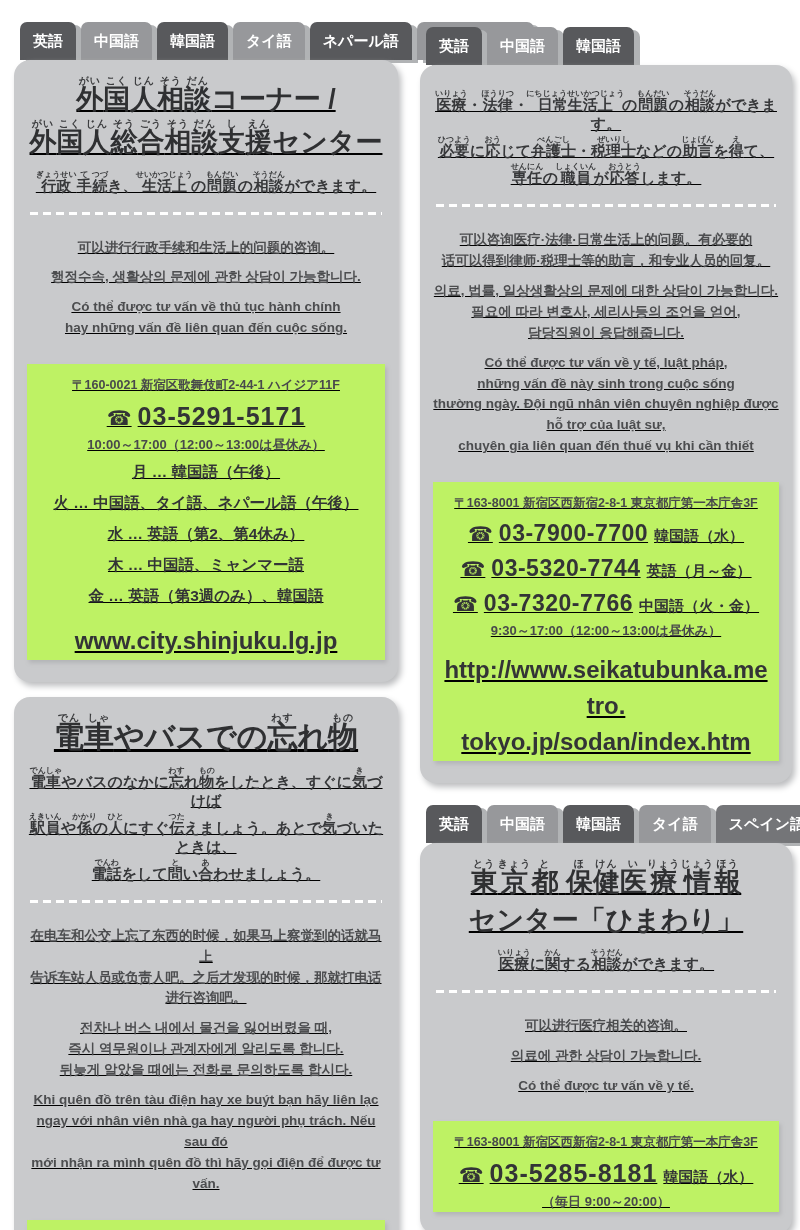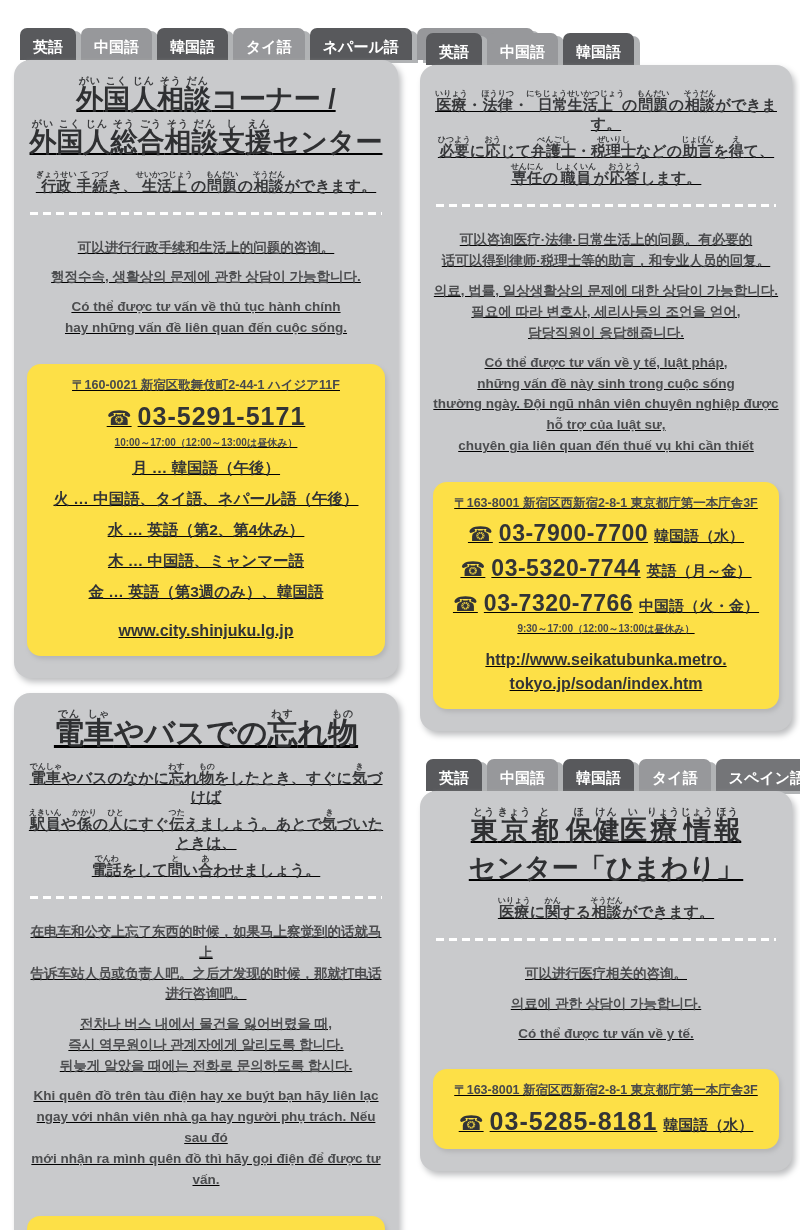--- a/index.html
+++ b/index.html
@@ -5,21 +5,21 @@
   * { margin:0; padding:0; box-sizing:border-box; }
   html,body { background:#fff; }
   body { font-family:"Liberation Sans","DejaVu Sans",sans-serif; }
   #page { position:relative; width:800px; height:1230px; background:#fff; overflow:hidden; }
   .col { position:absolute; top:0; }
   .col-left  { left:14px;  top:20px; width:384px; }
   .col-right { left:420px; top:25px; width:372px; }
 
   
   .tab-row { display:flex; align-items:flex-end; padding-left:6px; height:40px; position:relative; z-index:0; }
-  .tab { color:#fff; font-weight:bold; font-size:15px; line-height:38px; height:32px;
+  .tab { color:#fff; font-weight:bold; font-size:15px; line-height:38px; height:38px;
          padding:0 13px; margin-right:5px; border-radius:7px 7px 0 0;
          box-shadow:6px 3px 0 0 #b1b3b5; white-space:nowrap; }
   .tone-dark  { background:#58595c; }
   .tone-light { background:#97989b; }
   .tone-mid   { background:#747578; }
 
   
   .card { position:relative; z-index:1; background:#c9cacc; border-radius:16px;
           box-shadow:3px 4px 6px #bcbdbf; padding:16px 0 6px;text-decoration:underline; }
   .card-notabs { margin-top:15px; }
@@ -37,32 +37,32 @@
   .subtitle rt { font-size:8px; letter-spacing:0; }
 
   .divider { height:3px; margin:15px 16px 12px;
              background:repeating-linear-gradient(90deg,#fff 0 8px,transparent 8px 13px); }
 
   .trans-wrap { padding:2px 10px; }
   .trans { text-align:center; font-size:13.5px; font-weight:600; color:#4c4d4f;
            line-height:1.55; margin:9px 0; white-space:pre-line; }
 
   
-  .contact-box { background:#fde047; border-radius:14px; margin:14px 13px 16px;
-                 padding:13px 8px 13px; box-shadow:2px 3px 4px #b4b5b7; text-align:center; color:#3c3d3f; }
+  .contact-box { background:#bef264; border-radius:0; margin:14px 13px 16px;
+                 padding:13px 8px 1px; box-shadow:2px 3px 4px #b4b5b7; text-align:center; color:#3c3d3f; }
   .address { font-size:12.5px; font-weight:600; color:#48494b; letter-spacing:0; }
   .phone-line { margin-top:8px; font-weight:bold; color:#333436; }
   .phone-icon { font-size:20px; margin-right:6px; }
   .phone-big { font-size:25px; letter-spacing:1px; }
   .phone-med { font-size:23px; letter-spacing:0.5px; }
   .phone-note { font-size:15px; font-weight:bold; margin-left:6px; }
-  .hours { font-size:10px; font-weight:600; color:#48494b; margin-top:5px; }
+  .hours { font-size:13px; font-weight:600; color:#48494b; margin-top:5px; }
   .schedule { margin-top:2px; }
   .sched-line { font-size:15.5px; font-weight:bold; color:#333436; line-height:2.0; }
-  .url-big { font-size:16px; font-weight:bold; color:#333436; margin-top:12px;
+  .url-big { font-size:24px; font-weight:bold; color:#333436; margin-top:12px;
              white-space:pre-line; word-break:break-all; line-height:1.5; }
 </style>
 </head>
 <body>
 
 <div id="page">
 
   <div class="col col-left">
 
     <div class="tab-row">
@@ -219,18 +219,19 @@
 
       <p class="trans">可以进行医疗相关的咨询。</p>
           <p class="trans">의료에 관한 상담이 가능합니다.</p>
           <p class="trans">Có thể được tư vấn về y tế.</p>
         </div>
       <div class="contact-box">
         <div class="address">〒163-8001 新宿区西新宿2-8-1 東京都庁第一本庁舎3F</div>
         <div class="phone-line">
           <span class="phone-icon">☎</span><span class="phone-big">03-5285-8181</span><span class="phone-note">韓国語（水）</span>
         </div>
+        <div class="hours">（毎日 9:00～20:00）</div>
 
       </div>
     </div>
   </div>
 
 </div>
 
 </body></html>

